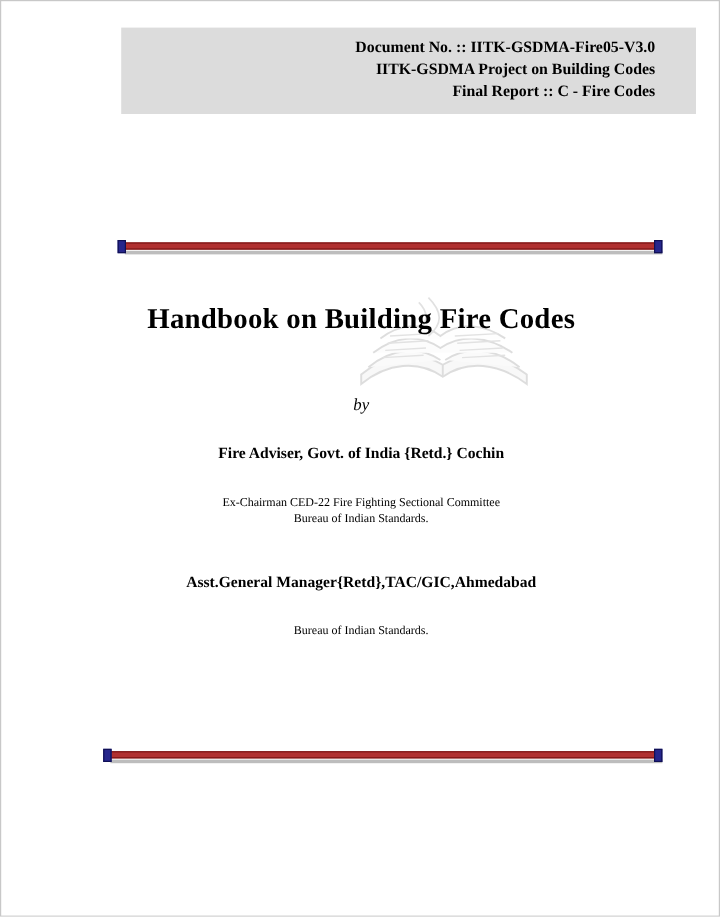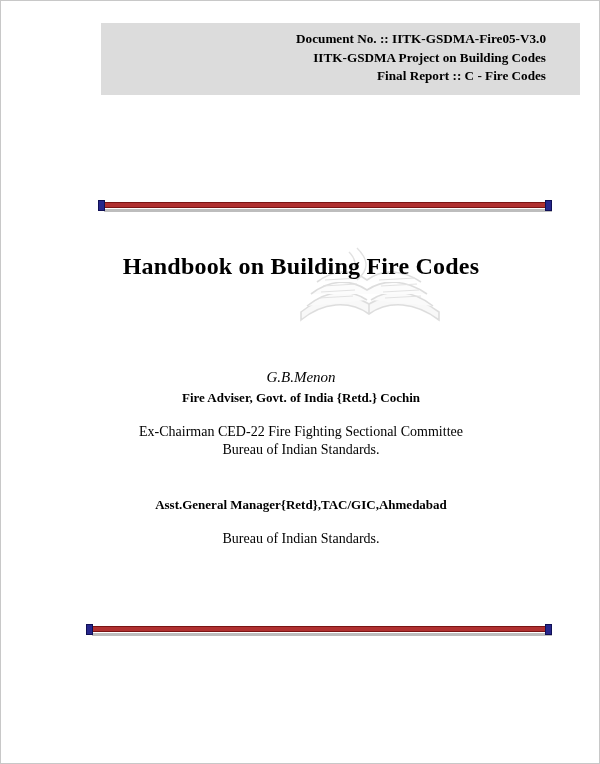--- a/index.html
+++ b/index.html
@@ -128,23 +128,23 @@
     font-size: 15px;
     font-style: italic;
     margin-bottom: 3px;
   }
   .author-role {
     font-size: 13px;
     line-height: 1.35;
     font-weight: bold;
   }
   .author-extra {
-    font-size: 14px;
+    font-size: 10px;
     line-height: 1.35;
-    margin-top: 16px;
+    margin-top: 26px;
   }
   .author-sep { height: 30px; }
 </style>
 </head>
 <body>
 
 <div class="page">
 
   <div class="header-box">
     <div class="hline">Document No. :: IITK-GSDMA-Fire05-V3.0</div>
@@ -181,25 +181,25 @@
       </g>
       <g fill="none" stroke="#bdbdbd" stroke-width="1.4">
         <path d="M58 18 C66 26, 66 34, 58 42"></path>
         <path d="M66 14 C78 26, 78 36, 66 46"></path>
       </g>
     </svg>
   </div>
 
   <div class="title">Handbook on Building Fire Codes</div>
 
+  <div class="byline">by</div>
 
   <div class="authors">
 
     <div class="author-block">
-      <div class="author-name">G.B.Menon</div>
       <div class="author-role">Fire Adviser, Govt. of India {Retd.} Cochin</div>
       <div class="author-extra">
         <div>Ex-Chairman CED-22 Fire Fighting Sectional Committee</div>
         <div>Bureau of Indian Standards.</div>
       </div>
     </div>
 
     <div class="author-sep"></div>
 
     <div class="author-block">

